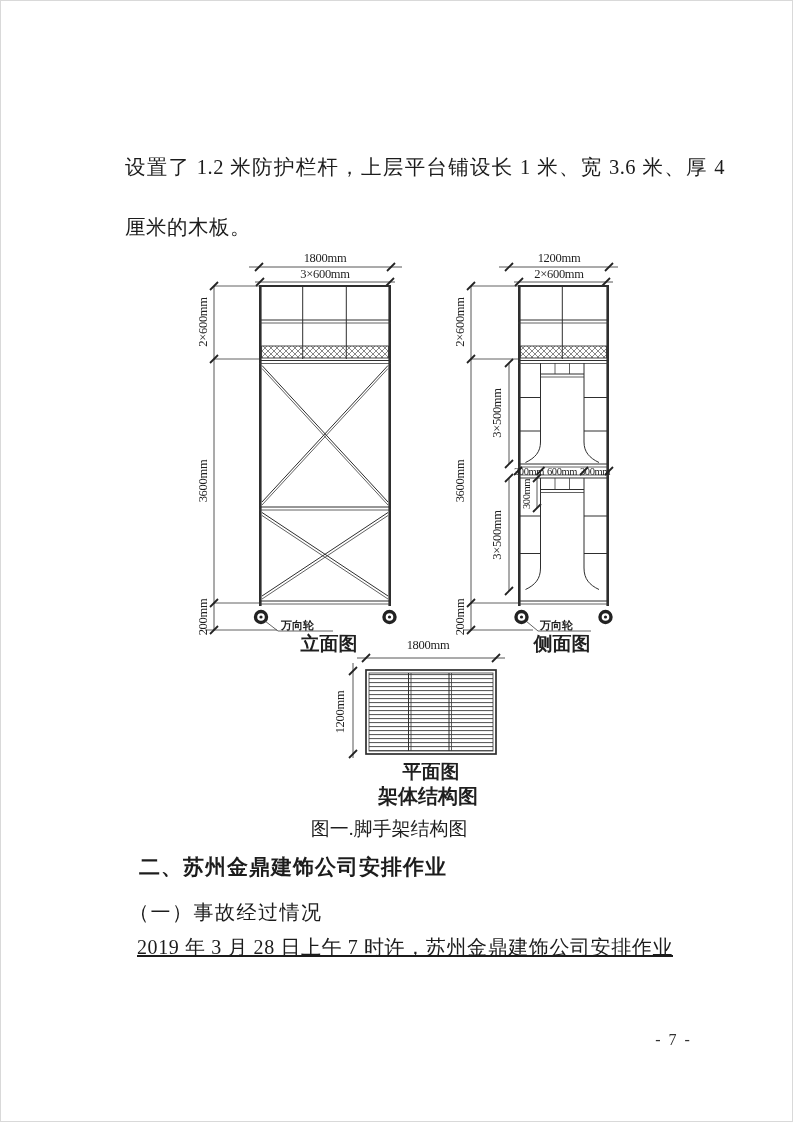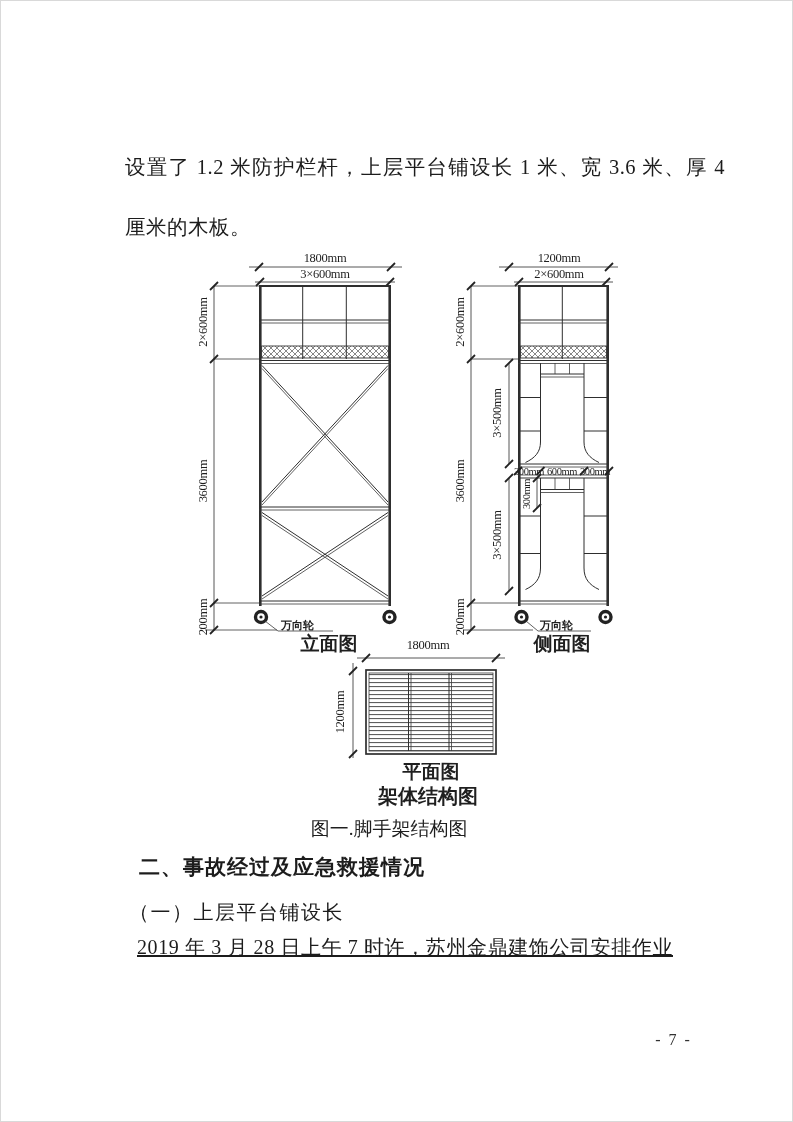--- a/index.html
+++ b/index.html
@@ -258,18 +258,18 @@
         <line class="ln" x1="268" y1="427" x2="268" y2="505"></line>
         <line class="thin" x1="270.5" y1="427" x2="270.5" y2="505"></line>
       </g>
       <text class="viewlabel" x="250" y="532" text-anchor="middle">平面图</text>
     </g>
 
     <text class="figtitle" x="247" y="557" text-anchor="middle">架体结构图</text>
     <text class="figcaption" x="208" y="589" text-anchor="middle">图一.脚手架结构图</text>
   </svg>
 
-  <h2 class="section-heading">二、事故经过及应急救援情况</h2>
-  <p class="subsection-heading">（一）上层平台铺设长</p>
+  <h2 class="section-heading">二、苏州金鼎建饰公司安排作业</h2>
+  <p class="subsection-heading">（一）事故经过情况</p>
   <p class="body-line">2019 年 3 月 28 日上午 7 时许，苏州金鼎建饰公司安排作业</p>
   <div class="page-number">- 7 -</div>
 
 </div>
 
 </body></html>

